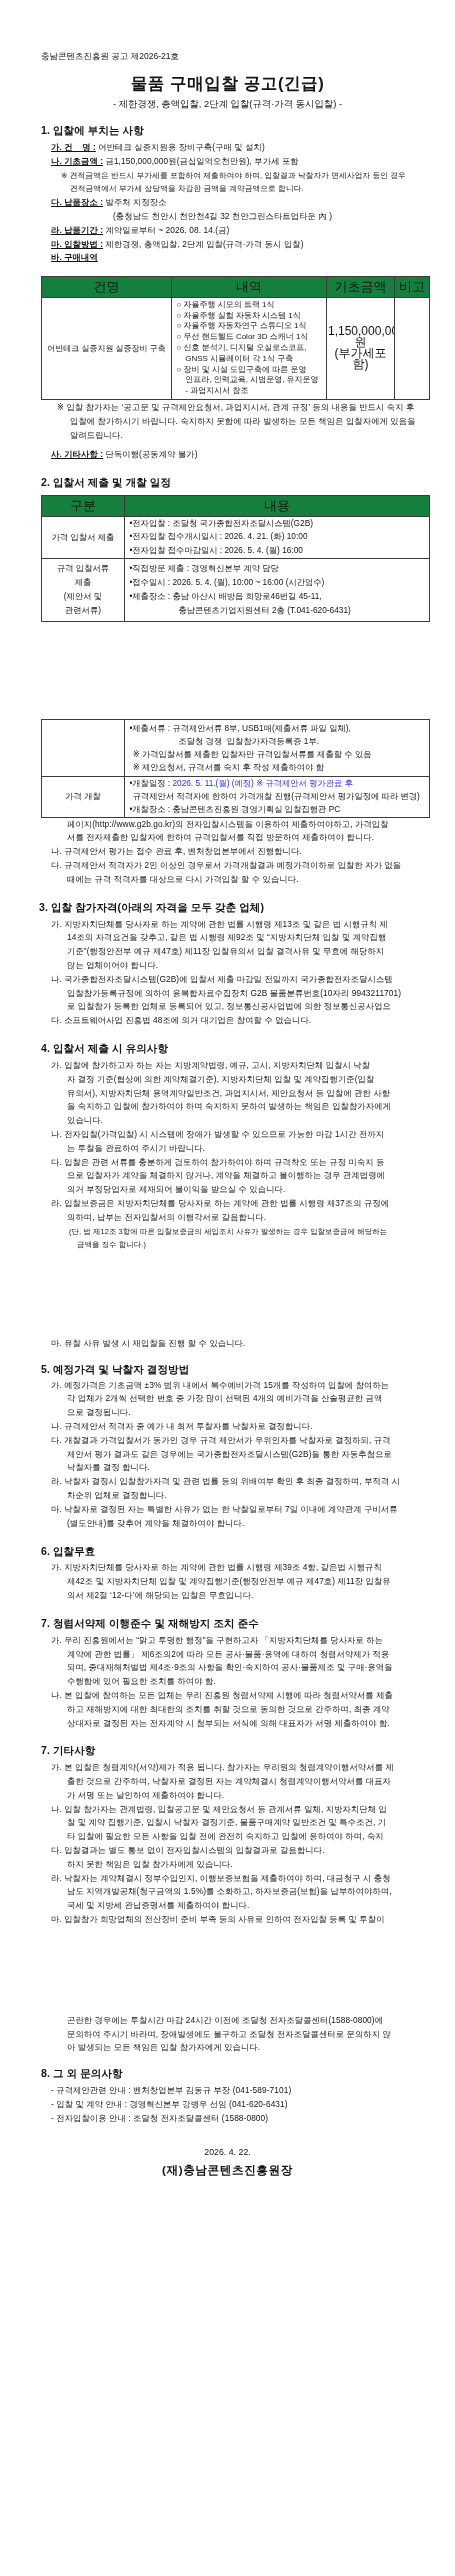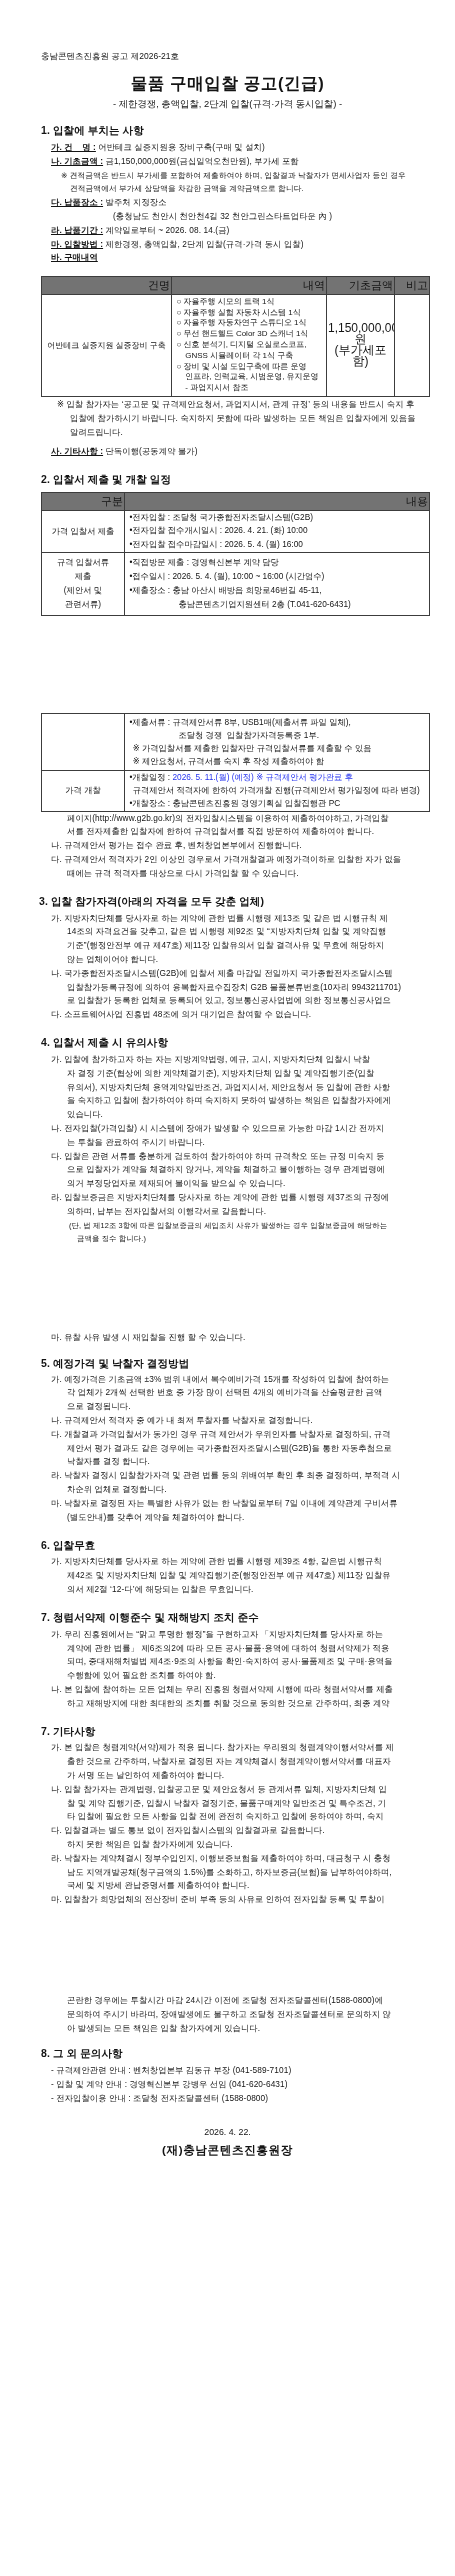--- a/index.html
+++ b/index.html
@@ -17,21 +17,21 @@
   .ia{padding-left:113px;}
   .tn1{padding-left:57px;}
   .tn2{padding-left:70px;}
   .nt{padding-left:69px;font-size:7.4px;}
   .nt2{padding-left:77px;font-size:7.4px;}
   .notice{padding-left:41px;font-size:8.5px;height:13.8px;line-height:13.8px;white-space:pre;}
   .title{margin-top:8.3px;text-align:center;font-size:16.5px;font-weight:bold;height:23px;line-height:23px;letter-spacing:0.6px;}
   .subtitle{margin-top:1.1px;text-align:center;font-size:9.4px;height:15px;line-height:15px;}
   table.t{border-collapse:collapse;table-layout:fixed;margin-left:41px;width:388px;}
   table.t th,table.t td{border:0.6px solid #3c3c3c;overflow:hidden;vertical-align:middle;}
-  table.t th{background:#737373;font-weight:normal;font-size:11px;height:13.2px;text-align:right;}
+  table.t th{background:#15803d;font-weight:normal;font-size:13px;height:13.2px;text-align:center;}
   .t1 td.items{padding:1.7px 2.2px 1.7px 4.4px;}
   .t1 td.items div{line-height:10.8px;font-size:8px;white-space:pre;}
   .t1 td.c{text-align:center;font-size:8px;}
   .t1 .amt div{line-height:11px;font-size:12px;text-align:center;}
   .t2 td.lbl{text-align:center;font-size:8.3px;}
   .t2 td.lbl div{line-height:13.8px;}
   .t2 td.body{padding:0 0 0 4.4px;}
   .t2 td.body div{line-height:13.8px;font-size:8.3px;white-space:pre;}
   .t2c td.body div{line-height:13.2px;}
   .t2 .pad1{padding-left:49px;}
@@ -225,20 +225,21 @@
   <div class="ln i2">제42조 및 지방자치단체 입찰 및 계약집행기준(행정안전부 예규 제47호) 제11장 입찰유</div>
   <div class="ln i2">의서 제2절 ‘12-다’에 해당되는 입찰은 무효입니다.</div>
 
   <div class="h i0" style="margin-top:13.2px;">7. 청렴서약제 이행준수 및 재해방지 조치 준수</div>
   <div class="ln i1" style="margin-top:2.8px;">가. 우리 진흥원에서는 “맑고 투명한 행정”을 구현하고자 「지방자치단체를 당사자로 하는</div>
   <div class="ln i2">계약에 관한 법률」 제6조의2에 따라 모든 공사·물품·용역에 대하여 청렴서약제가 적용</div>
   <div class="ln i2">되며, 중대재해처벌법 제4조·9조의 사항을 확인·숙지하여 공사·물품제조 및 구매·용역을</div>
   <div class="ln i2">수행함에 있어 필요한 조치를 하여야 함.</div>
   <div class="ln i1">나. 본 입찰에 참여하는 모든 업체는 우리 진흥원 청렴서약제 시행에 따라 청렴서약서를 제출</div>
   <div class="ln i2">하고 재해방지에 대한 최대한의 조치를 취할 것으로 동의한 것으로 간주하며, 최종 계약</div>
+  <div class="ln i2">상대자로 결정된 자는 전자계약 시 첨부되는 서식에 의해 대표자가 서명 제출하여야 함.</div>
 
   <div class="h i0" style="margin-top:13.2px;">7. 기타사항</div>
   <div class="ln i1" style="margin-top:2.8px;">가. 본 입찰은 청렴계약(서약)제가 적용 됩니다. 참가자는 우리원의 청렴계약이행서약서를 제</div>
   <div class="ln i2">출한 것으로 간주하며, 낙찰자로 결정된 자는 계약체결시 청렴계약이행서약서를 대표자</div>
   <div class="ln i2">가 서명 또는 날인하여 제출하여야 합니다.</div>
   <div class="ln i1">나. 입찰 참가자는 관계법령, 입찰공고문 및 제안요청서 등 관계서류 일체, 지방자치단체 입</div>
   <div class="ln i2">찰 및 계약 집행기준, 입찰시 낙찰자 결정기준, 물품구매계약 일반조건 및 특수조건, 기</div>
   <div class="ln i2">타 입찰에 필요한 모든 사항을 입찰 전에 완전히 숙지하고 입찰에 응하여야 하며, 숙지</div>
   <div class="ln i1">다. 입찰결과는 별도 통보 없이 전자입찰시스템의 입찰결과로 갈음합니다.</div>
   <div class="ln i2">하지 못한 책임은 입찰 참가자에게 있습니다.</div>

